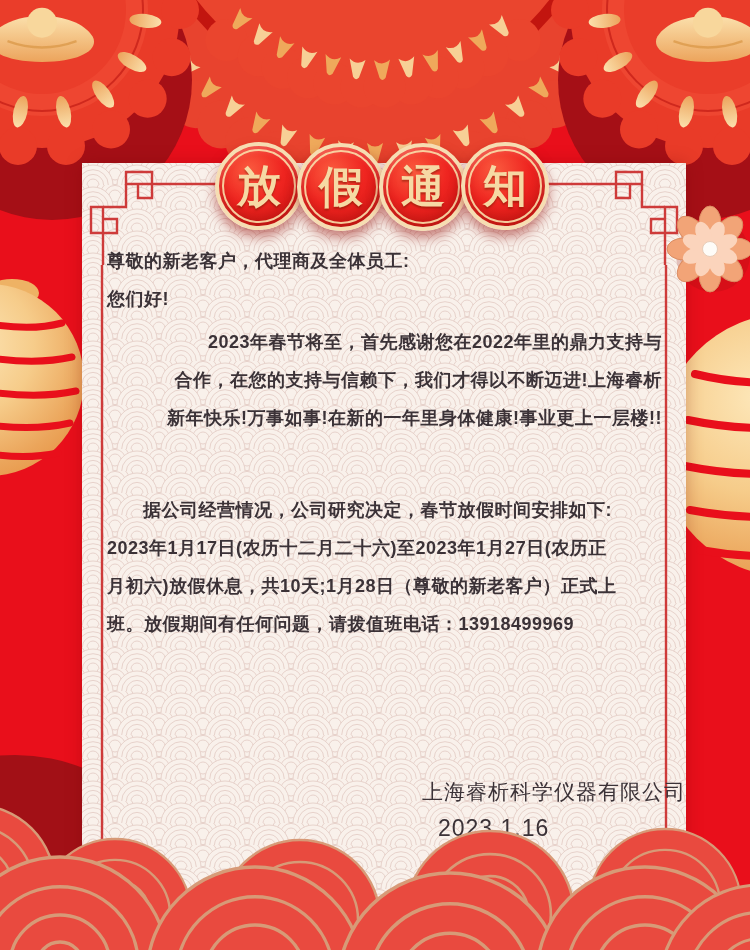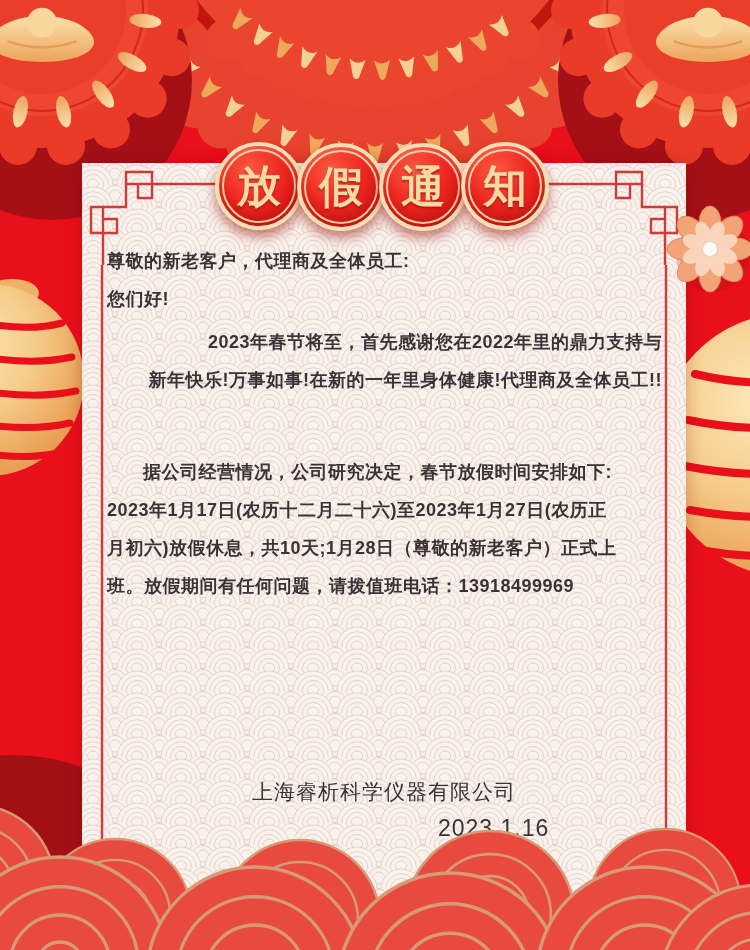--- a/index.html
+++ b/index.html
@@ -17,21 +17,21 @@
   #paper .pattern{position:absolute;left:0;top:0;}
   #paper .frame{position:absolute;left:0;top:0;}
 
   
   #letter-text{position:absolute;left:25px;right:24px;top:79px;color:#3b3237;font-size:18px;line-height:38px;letter-spacing:.5px;font-weight:bold;}
   .ln{white-space:nowrap;overflow:visible;}
   .para1{margin-top:5px;text-align:right;}
   .para2{margin-top:54px;}
   .indent{text-indent:2em;}
   .wish{padding-left:4px;}
-  #company-line{position:absolute;left:0;right:0;top:615px;text-align:center;color:#3b3237;font-size:21px;letter-spacing:1px;}
+  #company-line{position:absolute;left:0;right:0;top:615px;text-align:right;color:#3b3237;font-size:21px;letter-spacing:1px;}
   #date-line{position:absolute;left:356px;top:652px;color:#3b3237;font-size:23px;letter-spacing:1px;}
 
   
   .badge{position:absolute;width:80px;height:80px;border-radius:50%;border:4px solid #f6ddb2;
     background:radial-gradient(circle at 38% 30%, #fa5a3e 0%, #ef2520 45%, #cd1414 88%);
     box-shadow:0 7px 12px rgba(150,12,8,.5), inset 0 -8px 12px rgba(150,15,8,.38), inset 0 4px 6px rgba(255,255,255,.22);}
   .badge::after{content:"";position:absolute;left:3px;top:3px;right:3px;bottom:3px;border:2px solid rgba(250,222,170,.9);border-radius:50%;}
   .badge .ch{position:absolute;left:0;top:0;width:100%;height:80px;line-height:80px;text-align:center;
     font-family:"DejaVu Serif","Liberation Serif",serif;font-weight:700;font-size:44px;color:#f6d9a4;
     text-shadow:0 2px 2px rgba(120,25,0,.5);}
@@ -267,21 +267,22 @@
           <path d="M44,21 V44 H21"></path>
         </g>
       </g>
     </svg>
 
     <div id="letter-text">
       <div class="ln">尊敬的新老客户，代理商及全体员工:</div>
       <div class="ln">您们好!</div>
       <div class="para1">
         <div class="ln indent">2023年春节将至，首先感谢您在2022年里的鼎力支持与</div>
-        <div class="ln">新年快乐!万事如事!在新的一年里身体健康!代理商及全体员工!!</div>
+        <div class="ln">合作，在您的支持与信赖下，我们才得以不断迈进!上海睿析</div>
+        <div class="ln">新年快乐!万事如事!在新的一年里身体健康!事业更上一层楼!!</div>
       </div>
       <div class="para2">
         <div class="ln indent">据公司经营情况，公司研究决定，春节放假时间安排如下:</div>
         <div class="ln">2023年1月17日(农历十二月二十六)至2023年1月27日(农历正</div>
         <div class="ln">月初六)放假休息，共10天;1月28日（尊敬的新老客户）正式上</div>
         <div class="ln">班。放假期间有任何问题，请拨值班电话：13918499969</div>
       </div>
     </div>
 
     <div id="company-line">上海睿析科学仪器有限公司</div>

